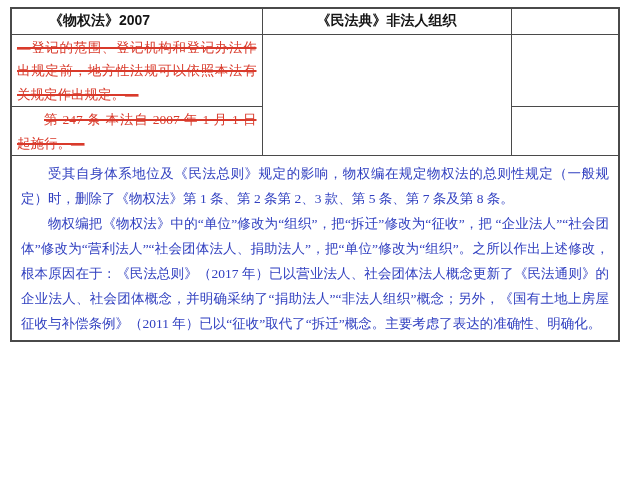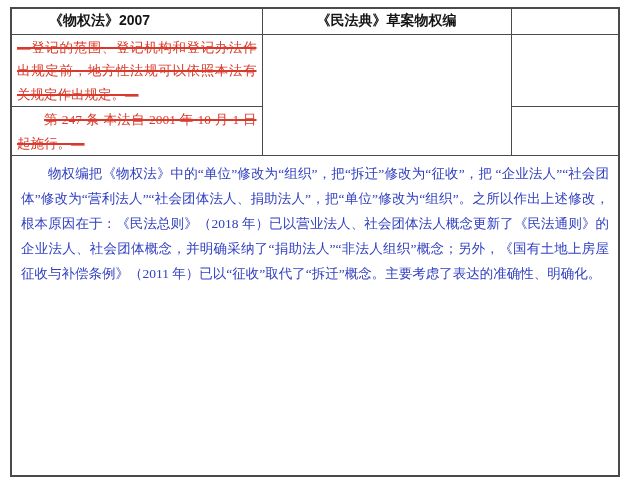--- a/index.html
+++ b/index.html
@@ -12,21 +12,21 @@
   body{
     width:634px;height:498px;
     background:#ffffff;
     font-family:"Liberation Serif","DejaVu Serif",serif;
     position:relative;
     overflow:hidden;
   }
   .sheet{
     position:absolute;
     left:10px;top:7px;
-    width:610px;height:470px;
+    width:610px;height:335px;
     border:2px solid var(--border);
     background:#fff;
     display:flex;
     flex-direction:column;
   }
   table.cmp{
     border-collapse:collapse;
     table-layout:fixed;
     width:100%;
   }
@@ -80,32 +80,33 @@
 
   <table class="cmp">
     <colgroup>
       <col style="width:250px">
       <col style="width:249px">
       <col>
     </colgroup>
     <tbody>
         <tr>
       <th class="h h-left">《物权法》2007</th>
-      <th class="h h-center">《民法典》草案物权编</th>
+      <th class="h h-center">《民法典》非法人组织</th>
       <th class="h"></th>
     </tr>
     <tr>
       <td class="deleted row1">—登记的范围、登记机构和登记办法作出规定前，地方性法规可以依照本法有关规定作出规定。—</td>
       <td rowspan="2"></td>
       <td></td>
     </tr>
     <tr>
-      <td class="deleted row2 indent">第 247 条 本法自 2001 年 10 月 1 日起施行。—</td>
+      <td class="deleted row2 indent">第 247 条 本法自 2007 年 1 月 1 日起施行。—</td>
       <td></td>
     </tr>
   </tbody>
     </table>
 
   <div class="commentary">
-    <p>物权编把《物权法》中的“单位”修改为“组织”，把“拆迁”修改为“征收”，把 “企业法人”“社会团体”修改为“营利法人”“社会团体法人、捐助法人”，把“单位”修改为“组织”。之所以作出上述修改，根本原因在于：《民法总则》（2018 年）已以营业法人、社会团体法人概念更新了《民法通则》的企业法人、社会团体概念，并明确采纳了“捐助法人”“非法人组织”概念；另外，《国有土地上房屋征收与补偿条例》（2011 年）已以“征收”取代了“拆迁”概念。主要考虑了表达的准确性、明确化。</p>
+    <p>受其自身体系地位及《民法总则》规定的影响，物权编在规定物权法的总则性规定（一般规定）时，删除了《物权法》第 1 条、第 2 条第 2、3 款、第 5 条、第 7 条及第 8 条。</p>
+    <p>物权编把《物权法》中的“单位”修改为“组织”，把“拆迁”修改为“征收”，把 “企业法人”“社会团体”修改为“营利法人”“社会团体法人、捐助法人”，把“单位”修改为“组织”。之所以作出上述修改，根本原因在于：《民法总则》（2017 年）已以营业法人、社会团体法人概念更新了《民法通则》的企业法人、社会团体概念，并明确采纳了“捐助法人”“非法人组织”概念；另外，《国有土地上房屋征收与补偿条例》（2011 年）已以“征收”取代了“拆迁”概念。主要考虑了表达的准确性、明确化。</p>
   </div>
 
 </div>
 
 </body></html>

